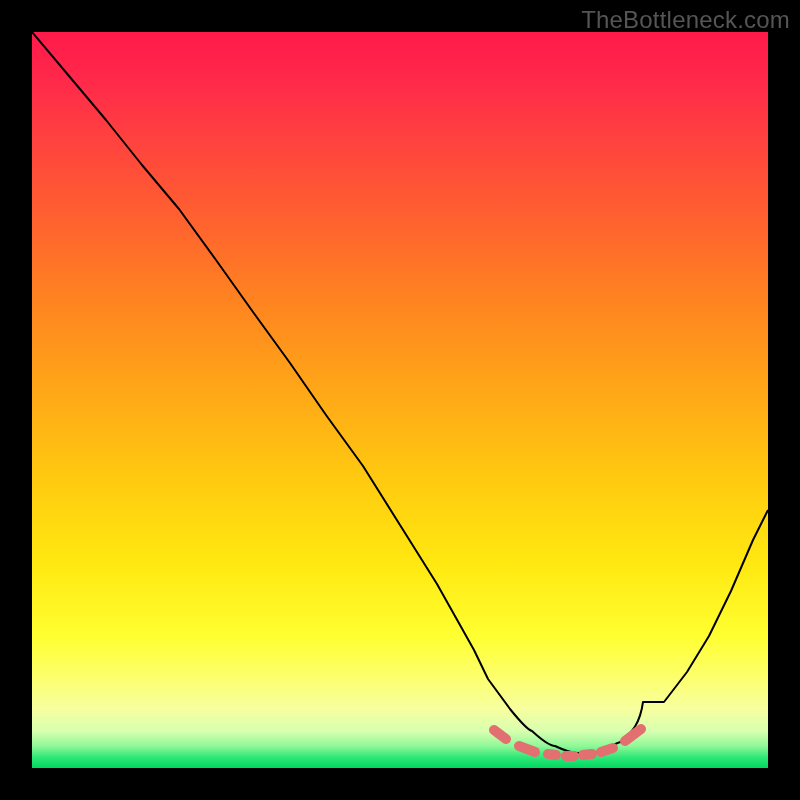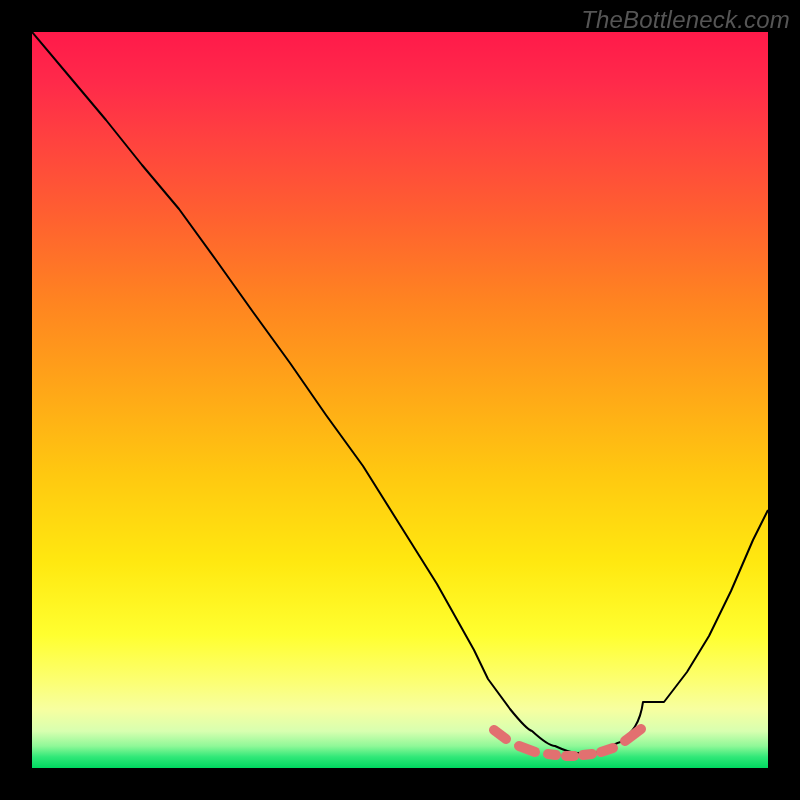--- a/index.html
+++ b/index.html
@@ -2,21 +2,20 @@
 <html><head>
 <meta charset="utf-8">
 <style>
   * { margin: 0; padding: 0; box-sizing: border-box; }
   html, body { width: 800px; height: 800px; background: #000; overflow: hidden; }
   .canvas {
     position: relative;
     width: 800px;
     height: 800px;
     background: #000;
-    font-style: italic;
   }
   .watermark {
     position: absolute;
     top: 6px;
     right: 10px;
     font-family: Arial, Helvetica, sans-serif;
     font-size: 24px;
     font-weight: 500;
     color: #555;
     letter-spacing: 0.2px;

